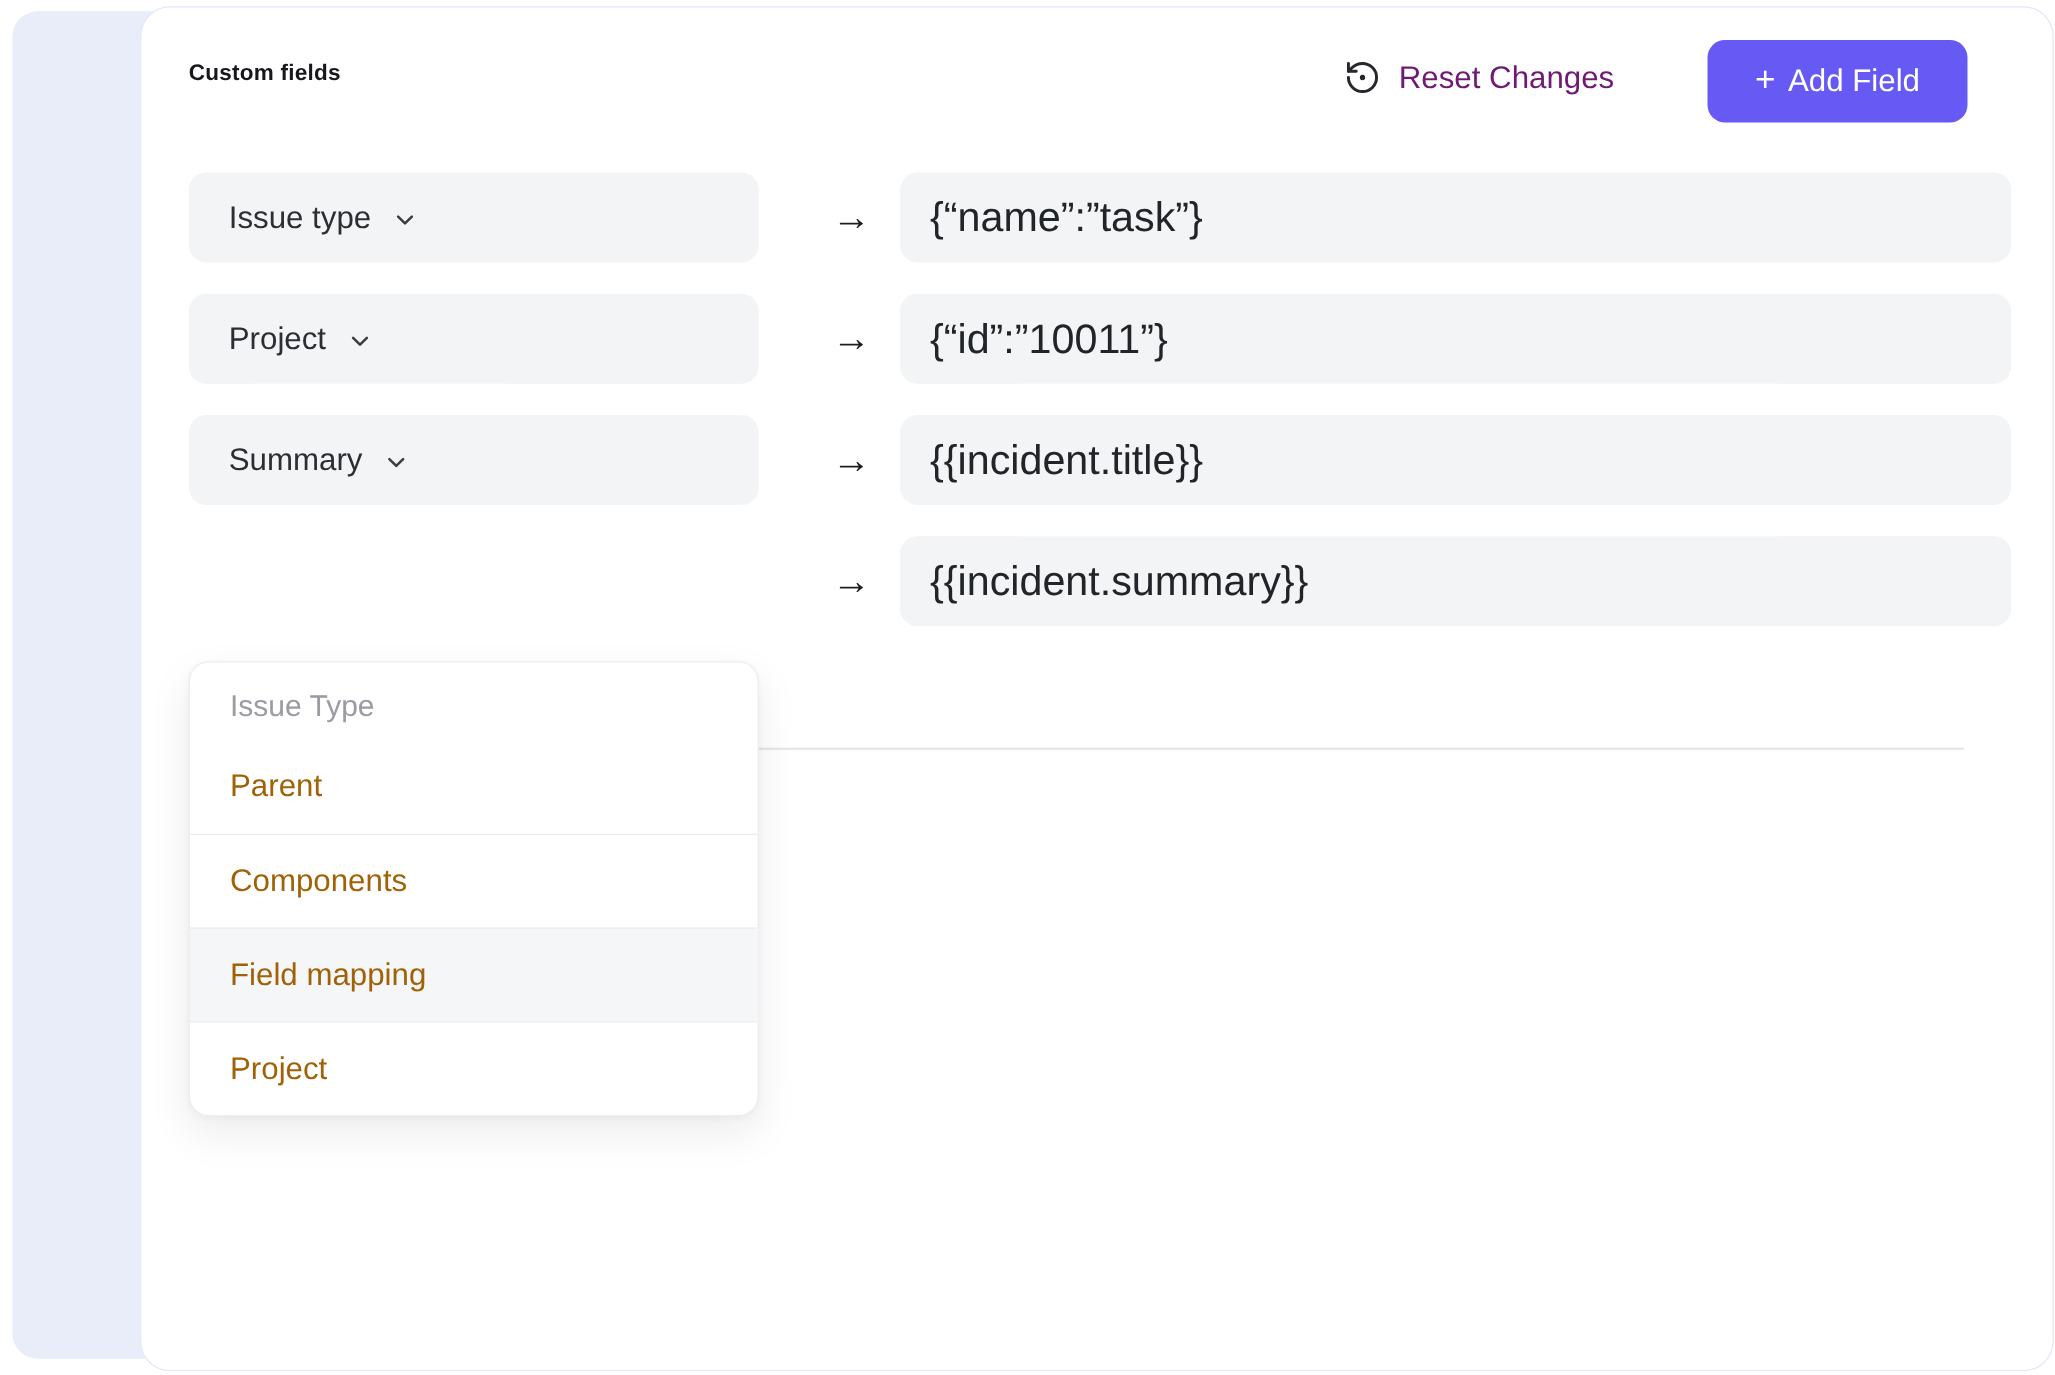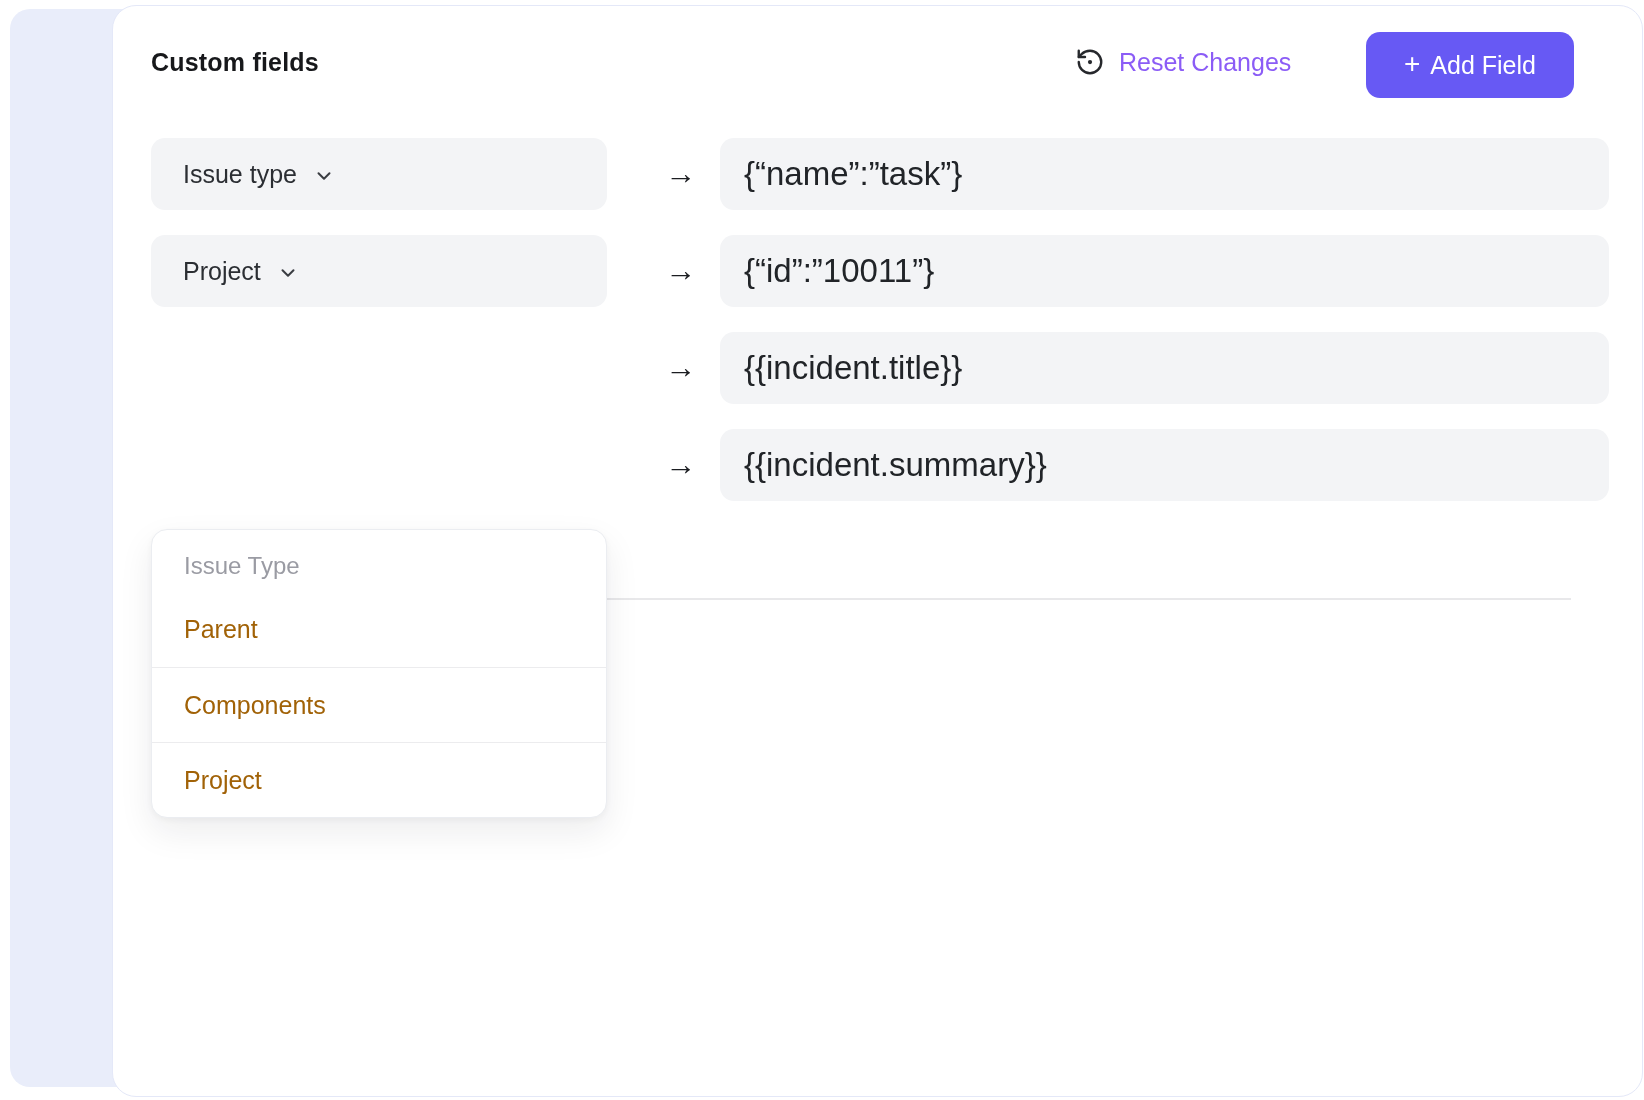--- a/index.html
+++ b/index.html
@@ -15,25 +15,25 @@
   html,body{width:1644px;height:1100px;background:#ffffff;
     font-family:"Liberation Sans","DejaVu Sans",sans-serif;color:var(--text);}
   .stage{position:relative;width:1644px;height:1100px;overflow:hidden;background:#fff;}
 
   .side-panel{position:absolute;left:10px;top:9px;width:820px;height:1078px;
     background:var(--sidebar);border-radius:20px;}
 
   .card{position:absolute;left:112px;top:5px;width:1531px;height:1092px;
     background:#ffffff;border:1.5px solid var(--card-border);border-radius:24px;}
 
-  .page-title{position:absolute;left:38px;top:42px;font-size:25px;font-weight:700;
+  .page-title{position:absolute;left:38px;top:42px;font-size:18px;font-weight:700;
     color:var(--text-strong);letter-spacing:.2px;}
 
   .reset-btn{position:absolute;left:962px;top:36px;height:40px;display:flex;
-    align-items:center;gap:14px;cursor:pointer;color:#8b5cf6;background:none;border:none;
+    align-items:center;gap:14px;cursor:pointer;color:#701a75;background:none;border:none;
     font-family:inherit;font-size:25px;}
   .reset-btn svg{display:block;}
 
   .add-field-btn{position:absolute;left:1253px;top:26px;width:208px;height:66px;
     background:var(--accent);color:#ffffff;border:none;border-radius:14px;
     font-family:inherit;font-size:25px;display:flex;align-items:center;justify-content:center;
     gap:10px;cursor:pointer;}
   .add-field-btn .plus{font-size:28px;font-weight:400;line-height:1;position:relative;top:-1px;}
 
   .row{position:absolute;left:38px;width:1420px;height:72px;}
@@ -115,32 +115,41 @@
           <svg width="22" height="22" viewBox="0 0 24 24" fill="none" stroke="#3a3d42" stroke-width="2.2" stroke-linecap="round" stroke-linejoin="round">
               <path d="M6 9l6 6 6-6"></path>
             </svg>
         </span>
       </button>
       <div class="map-arrow">→</div>
       <div class="value-box">{“id”:”10011”}</div>
     </div>
 
     <div class="row r2">
+      <button class="field-select">
+        <span class="lbl">Summary</span>
+        <span class="chev">
+          <svg width="22" height="22" viewBox="0 0 24 24" fill="none" stroke="#3a3d42" stroke-width="2.2" stroke-linecap="round" stroke-linejoin="round">
+              <path d="M6 9l6 6 6-6"></path>
+            </svg>
+        </span>
+      </button>
       <div class="map-arrow">→</div>
       <div class="value-box">{{incident.title}}</div>
     </div>
 
     <div class="row r3">
       <div class="map-arrow">→</div>
       <div class="value-box">{{incident.summary}}</div>
     </div>
 
     <div class="section-divider"></div>
 
     <div class="dropdown">
       <div class="group-label">Issue Type</div>
       <div class="item">Parent</div>
       <div class="item">Components</div>
+      <div class="item highlighted">Field mapping</div>
       <div class="item">Project</div>
     </div>
 
   </div>
 </div>
 
 </body></html>

